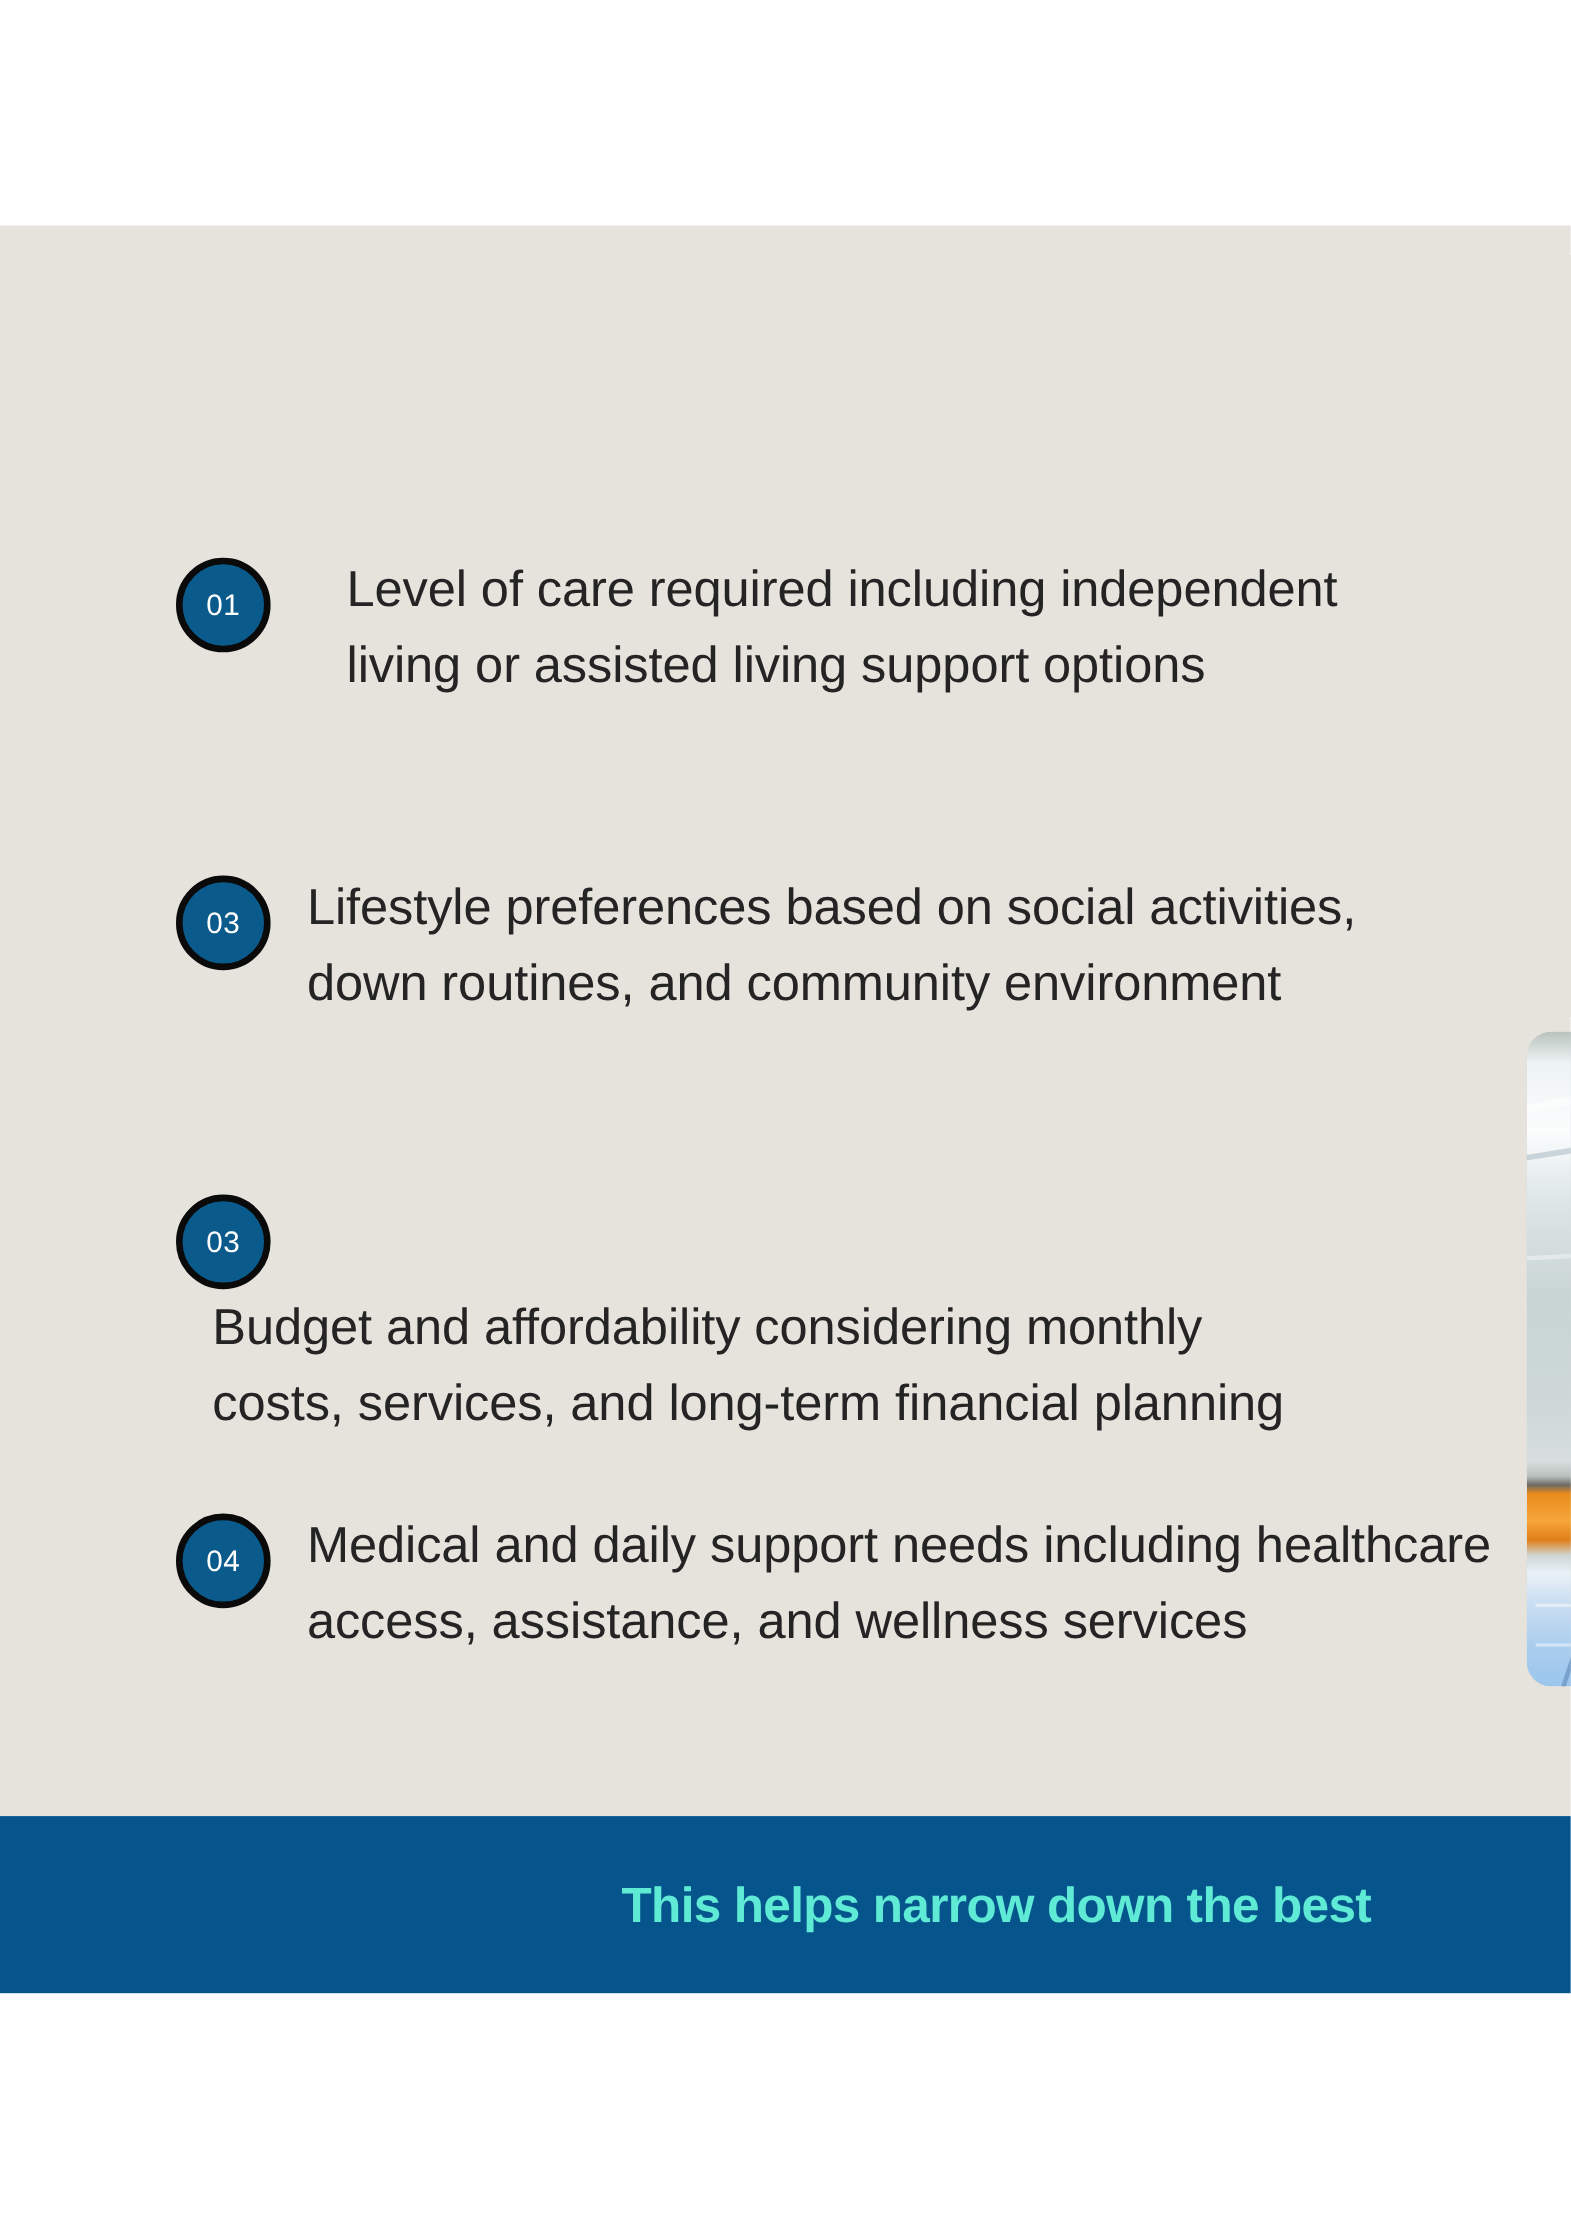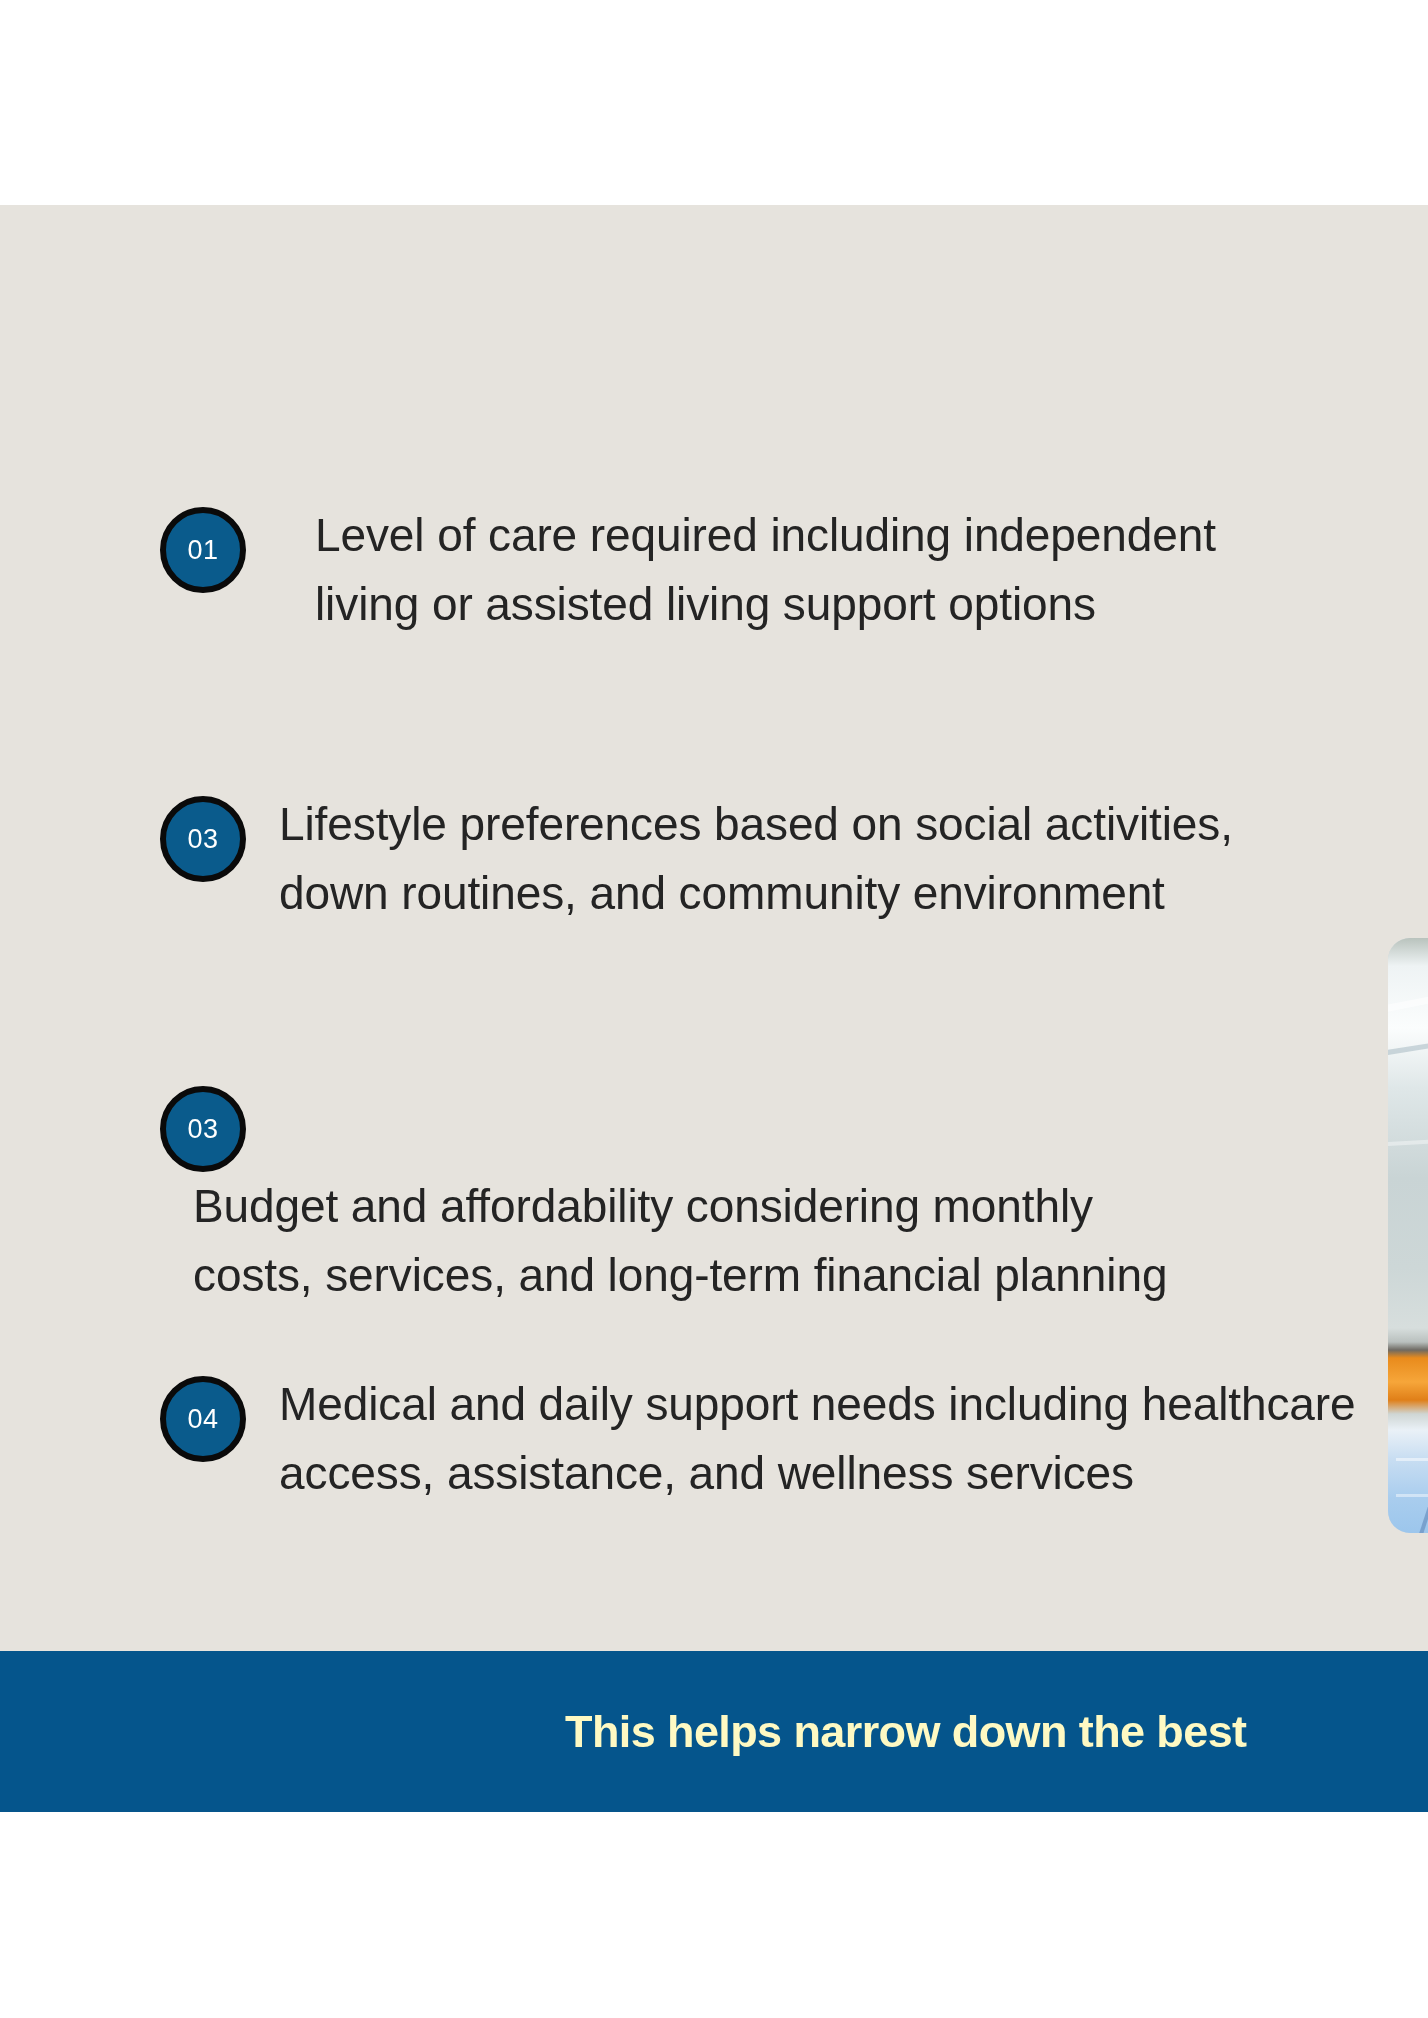--- a/index.html
+++ b/index.html
@@ -143,21 +143,21 @@
     left: 0;
     top: 1651px;
     width: 1428px;
     height: 161px;
     background: #05558c;
     display: flex;
     align-items: center;
     overflow: hidden;
   }
   .banner-text {
-    color: #fef9c3;
+    color: #5eead4;
     font-size: 45px;
     font-weight: 700;
     letter-spacing: -0.6px;
     white-space: nowrap;
     padding-left: 565px;
     font-family: "Liberation Sans", sans-serif;
   }
 </style>
 </head>
 <body>

